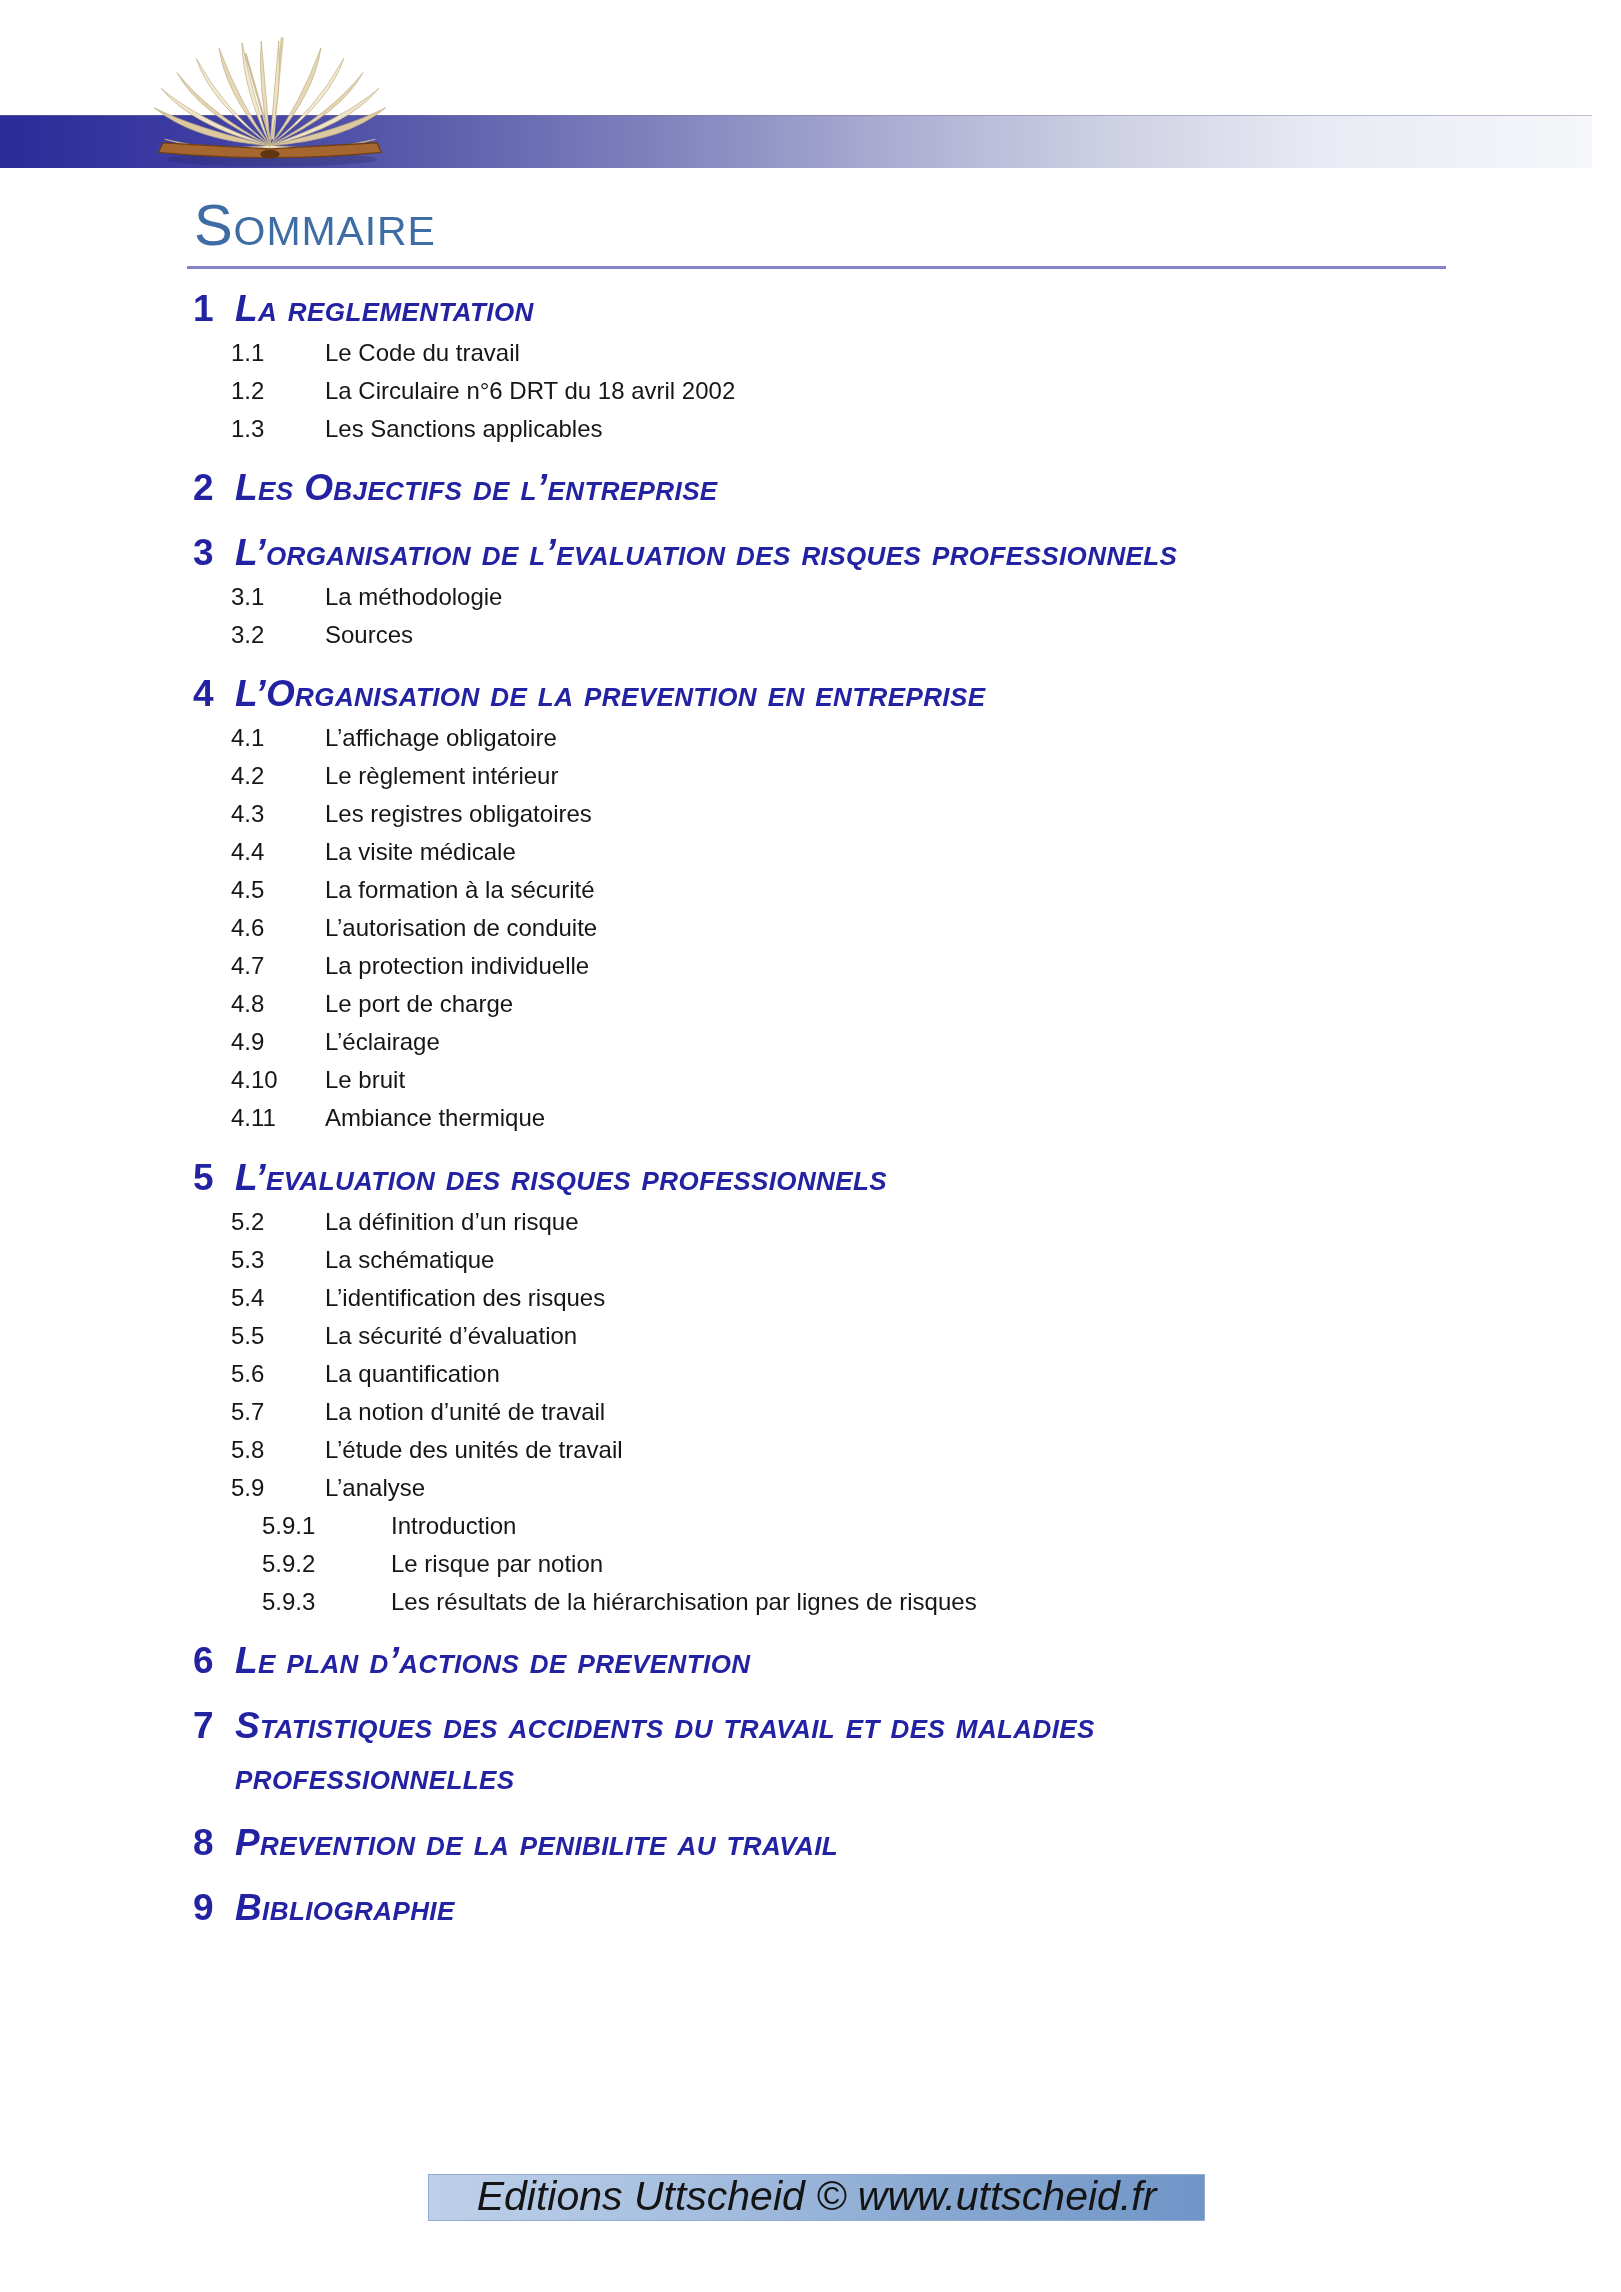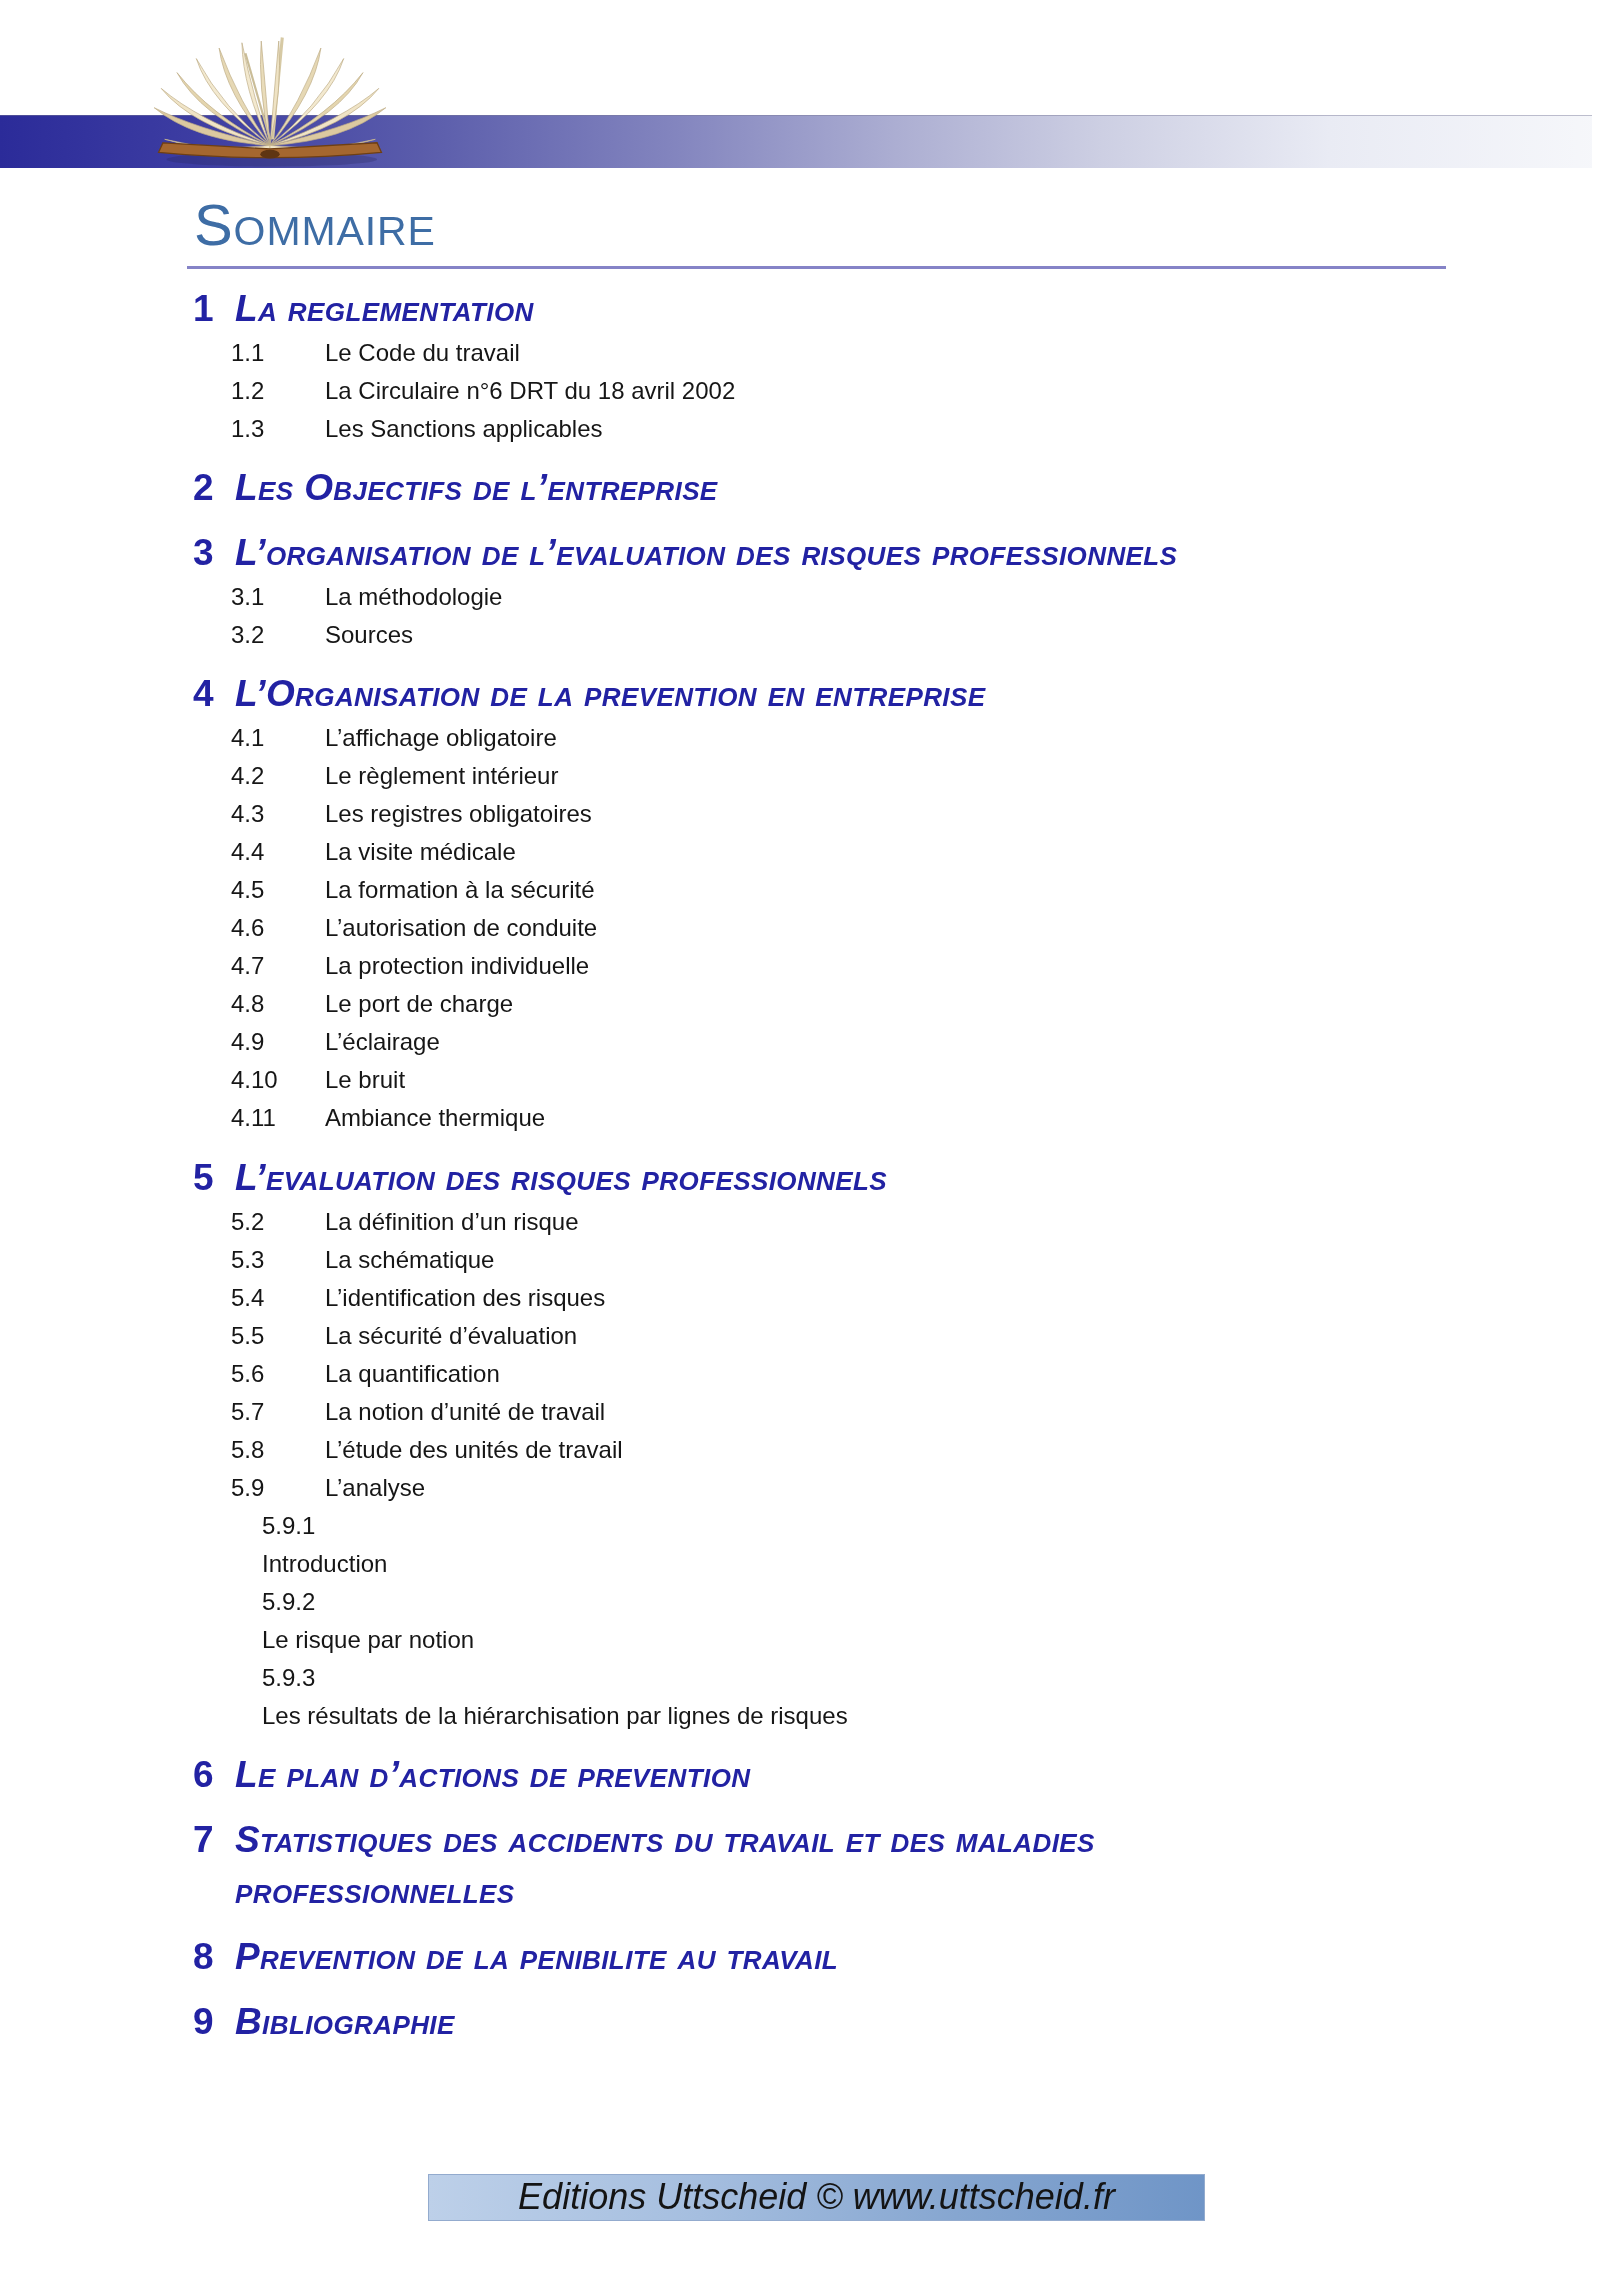--- a/index.html
+++ b/index.html
@@ -46,34 +46,34 @@
   .toc-heading.first{margin-top:4.5px;}
   .toc-heading .num{flex:none;width:42px;font-variant:normal;}
   .toc-heading .ttl{font-variant:small-caps;letter-spacing:0.4px;white-space:pre-line;font-style:italic;}
 
   .toc-sub{
     display:flex;align-items:flex-start;
     line-height:38px;font-size:24px;font-weight:400;color:#161616;
     padding-left:38px;
   }
   .toc-sub .num{flex:none;width:94px;}
-  .toc-subsub{padding-left:69px;flex-direction:column;}
+  .toc-subsub{padding-left:69px;}
   .toc-subsub .num{width:129px;}
 
   
   .footer-bar{
     position:absolute;left:428px;top:2174px;width:777px;height:47px;
     background:linear-gradient(to right,#bdd0e9 0%,#a5bedf 35%,#86a6d0 68%,#6f95c7 100%);
     border:0.9px solid #93abce;
     box-sizing:border-box;
     text-align:center;
   }
   .footer-bar span{
     display:inline-block;
-    font-size:36px;font-style:italic;color:#141414;line-height:43px;
+    font-size:41px;font-style:italic;color:#141414;line-height:43px;
   }
 </style>
 </head>
 <body>
 
 <div class="page">
 
   <div class="banner"></div>
 
   <svg class="book" viewBox="0 0 292 155" aria-hidden="true">

